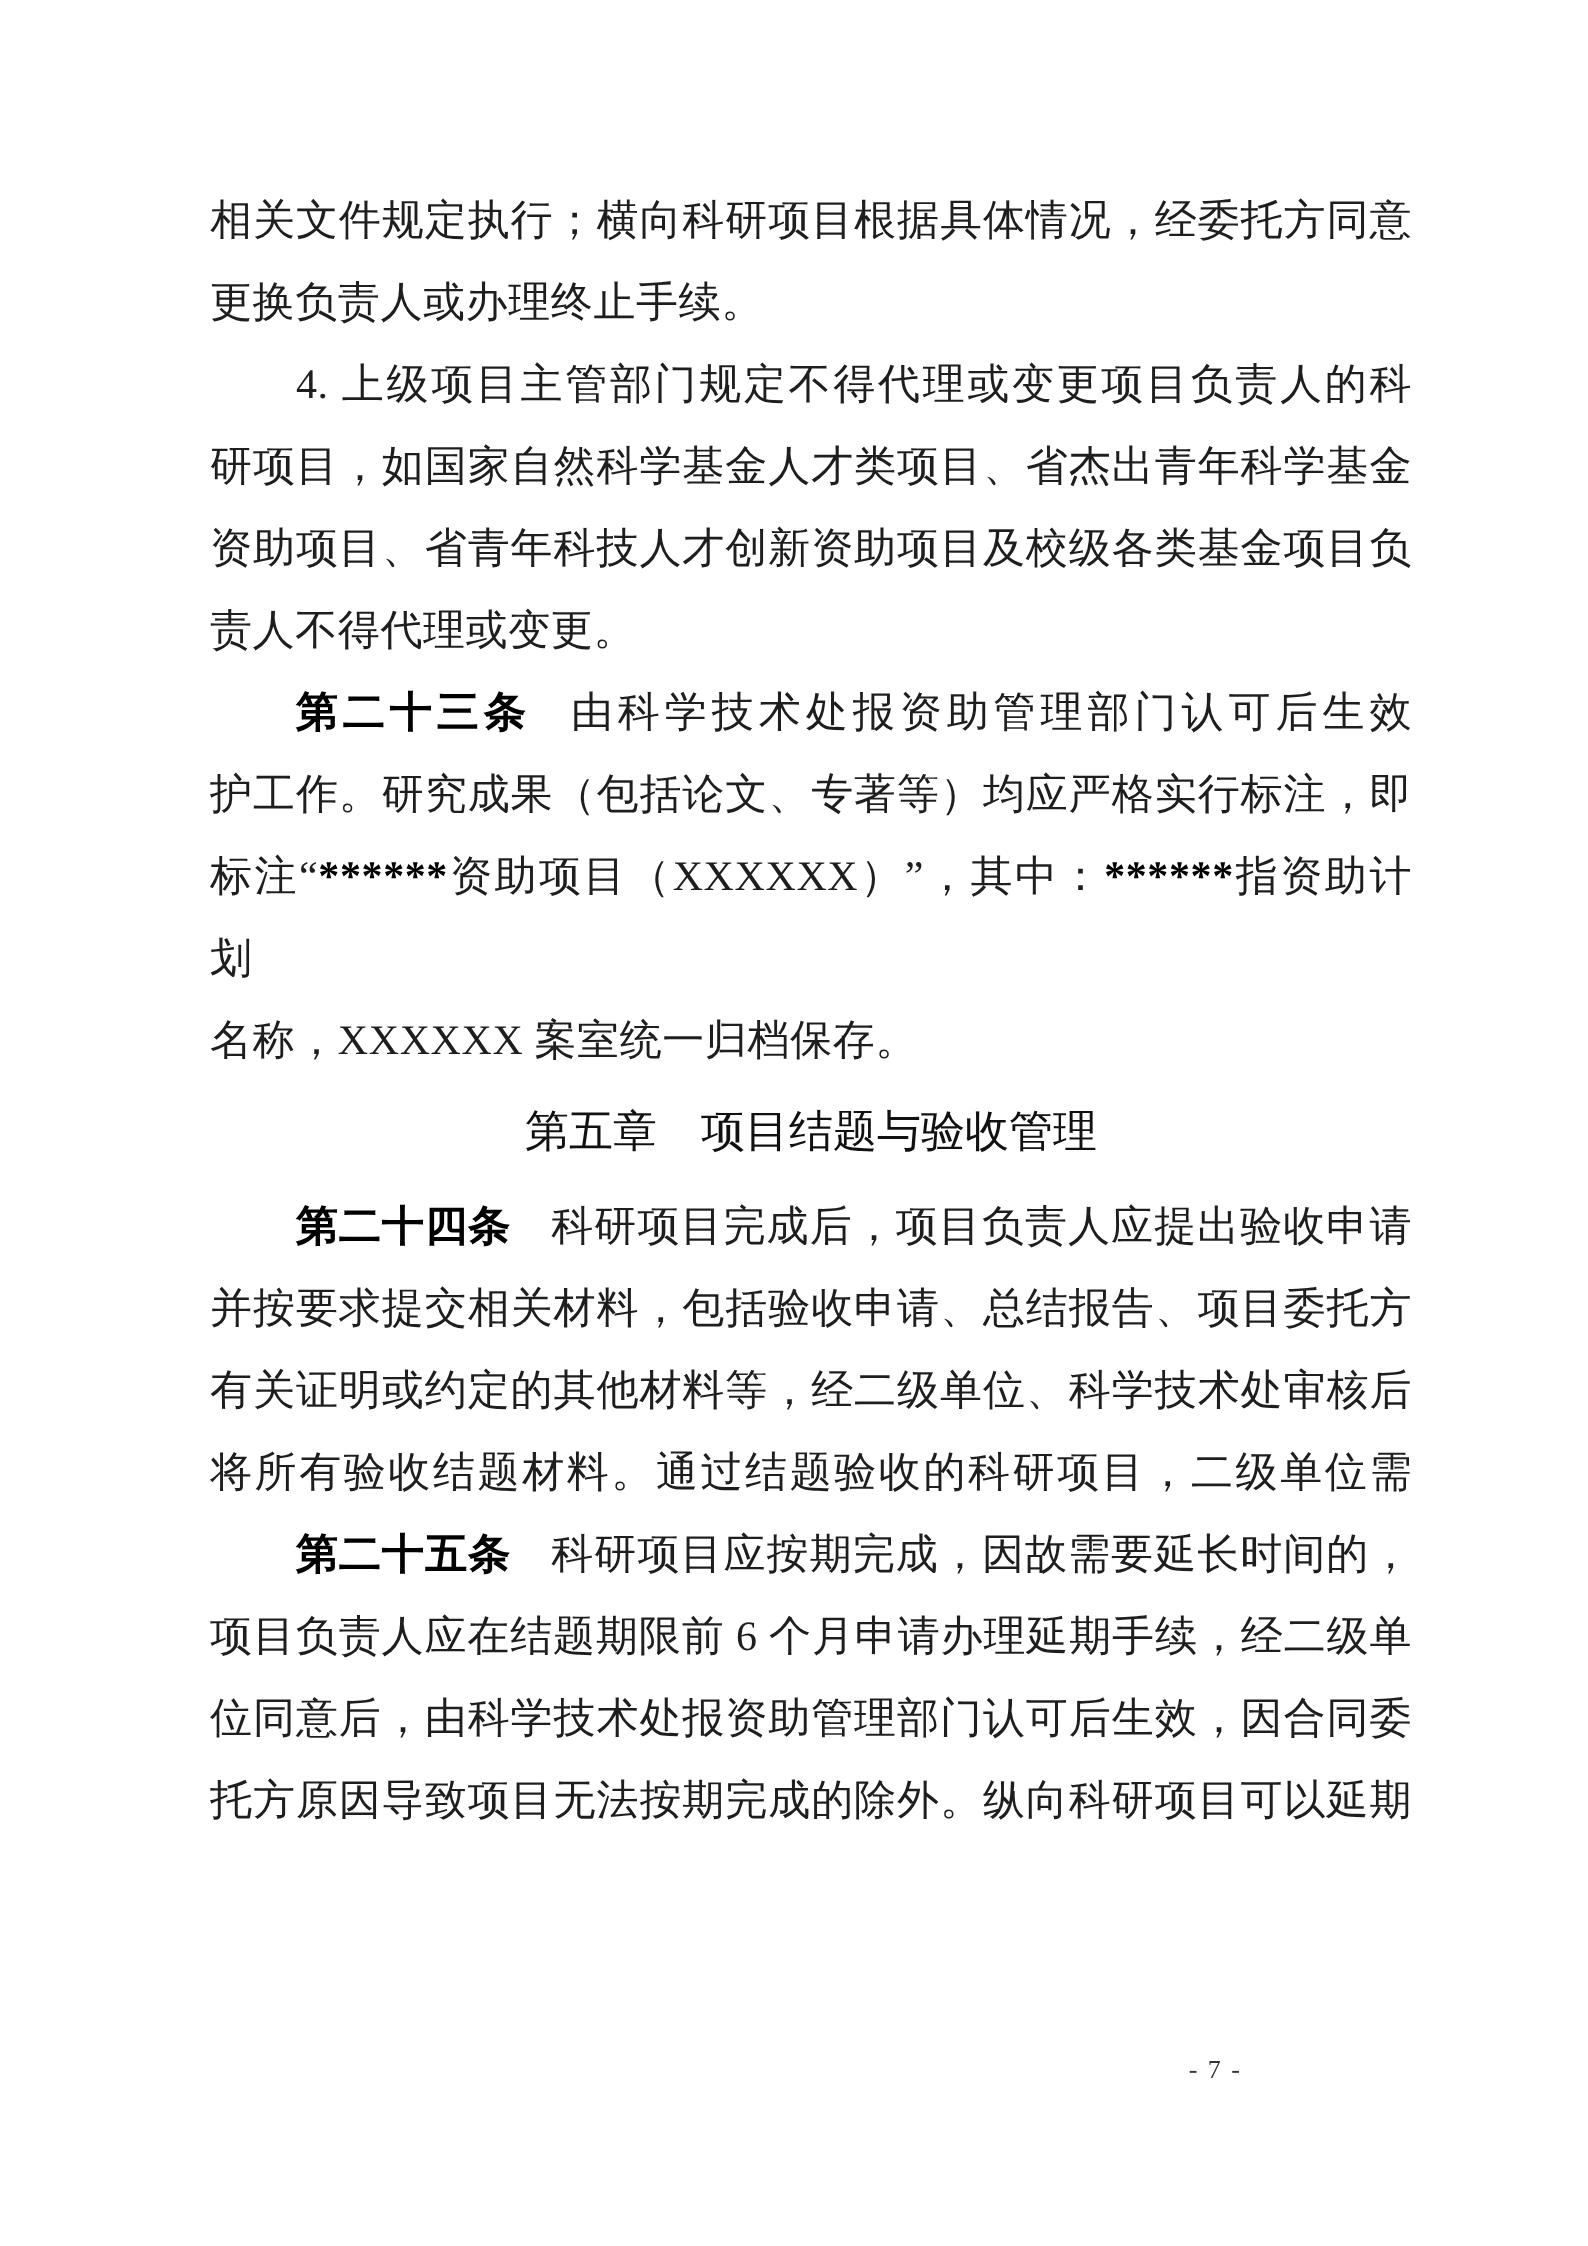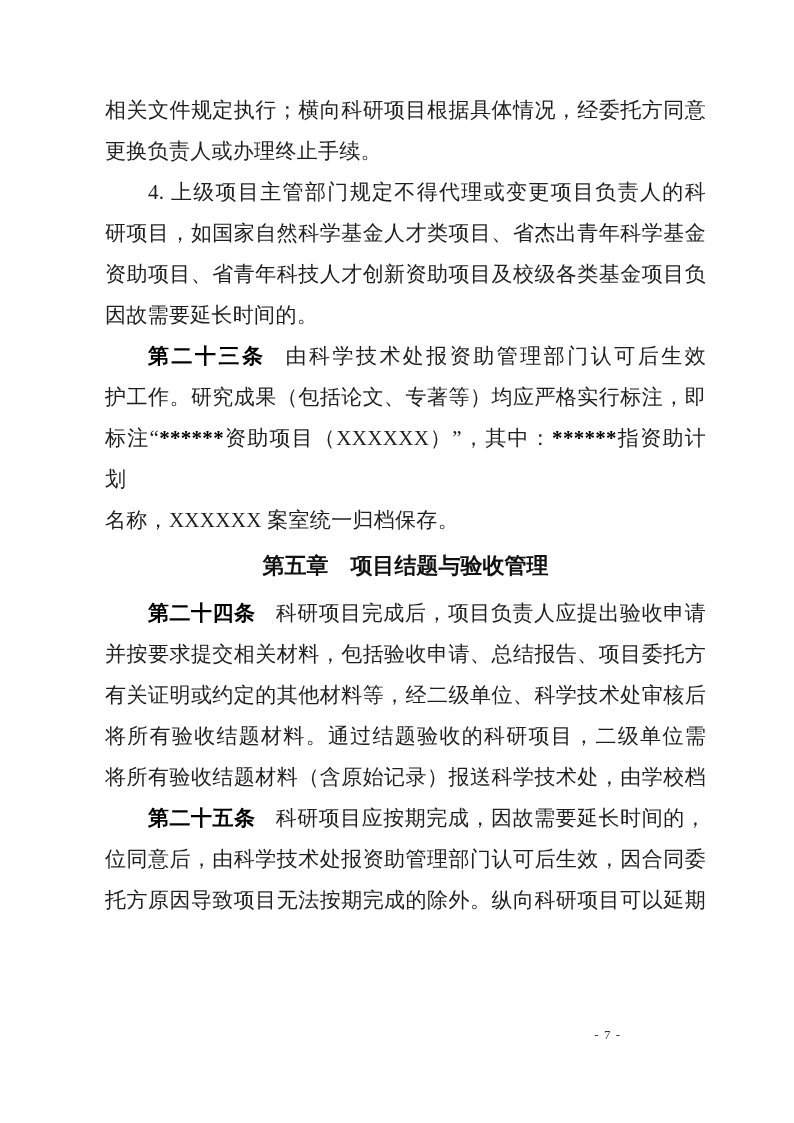--- a/index.html
+++ b/index.html
@@ -41,21 +41,21 @@
     color: #000000;
     margin-right: 20px;
   }
   .stars {
     font-weight: 700;
     color: #000000;
   }
   .heading {
     font-size: 22px;
     line-height: 41px;
-    font-weight: 700;
+    font-weight: 400;
     color: #111111;
     text-align: center;
     text-align-last: center;
     margin-top: 4px;
     margin-bottom: 7px;
   }
   .heading .chapter {
     margin-right: 22px;
   }
   .page-number {
@@ -73,35 +73,35 @@
 
 <div class="page">
   <main class="content">
 
     <div class="line">相关文件规定执行；横向科研项目根据具体情况，经委托方同意</div>
     <div class="line last">更换负责人或办理终止手续。</div>
 
     <div class="line indent">4. 上级项目主管部门规定不得代理或变更项目负责人的科</div>
     <div class="line">研项目，如国家自然科学基金人才类项目、省杰出青年科学基金</div>
     <div class="line">资助项目、省青年科技人才创新资助项目及校级各类基金项目负</div>
-    <div class="line last">因故需要延长时间的。</div>
+    <div class="line last">责人不得代理或变更。</div>
 
     <div class="line indent"><span class="lead">第二十三条</span><span>由科学技术处报资助管理部门认可后生效</span></div>
     <div class="line">护工作。研究成果（包括论文、专著等）均应严格实行标注，即</div>
     <div class="line"><span>标注“</span><span class="stars">******</span><span>资助项目（XXXXXX）”，其中：</span><span class="stars">******</span><span>指资助计划</span></div>
     <div class="line last">名称，XXXXXX 案室统一归档保存。</div>
 
     <div class="heading"><span class="chapter">第五章</span><span>项目结题与验收管理</span></div>
 
     <div class="line indent"><span class="lead">第二十四条</span><span>科研项目完成后，项目负责人应提出验收申请</span></div>
     <div class="line">并按要求提交相关材料，包括验收申请、总结报告、项目委托方</div>
     <div class="line">有关证明或约定的其他材料等，经二级单位、科学技术处审核后</div>
     <div class="line">将所有验收结题材料。通过结题验收的科研项目，二级单位需</div>
-    <div class="line">将所有验收结题材料（含原始记录）报送科学技术处，由学校档</div>
 
     <div class="line indent"><span class="lead">第二十五条</span><span>科研项目应按期完成，因故需要延长时间的，</span></div>
+    <div class="line">项目负责人应在结题期限前 6 个月申请办理延期手续，经二级单</div>
     <div class="line">位同意后，由科学技术处报资助管理部门认可后生效，因合同委</div>
     <div class="line">托方原因导致项目无法按期完成的除外。纵向科研项目可以延期</div>
 
   </main>
 
   <span class="page-number">- 7 -</span>
 </div>
 
 </body></html>

